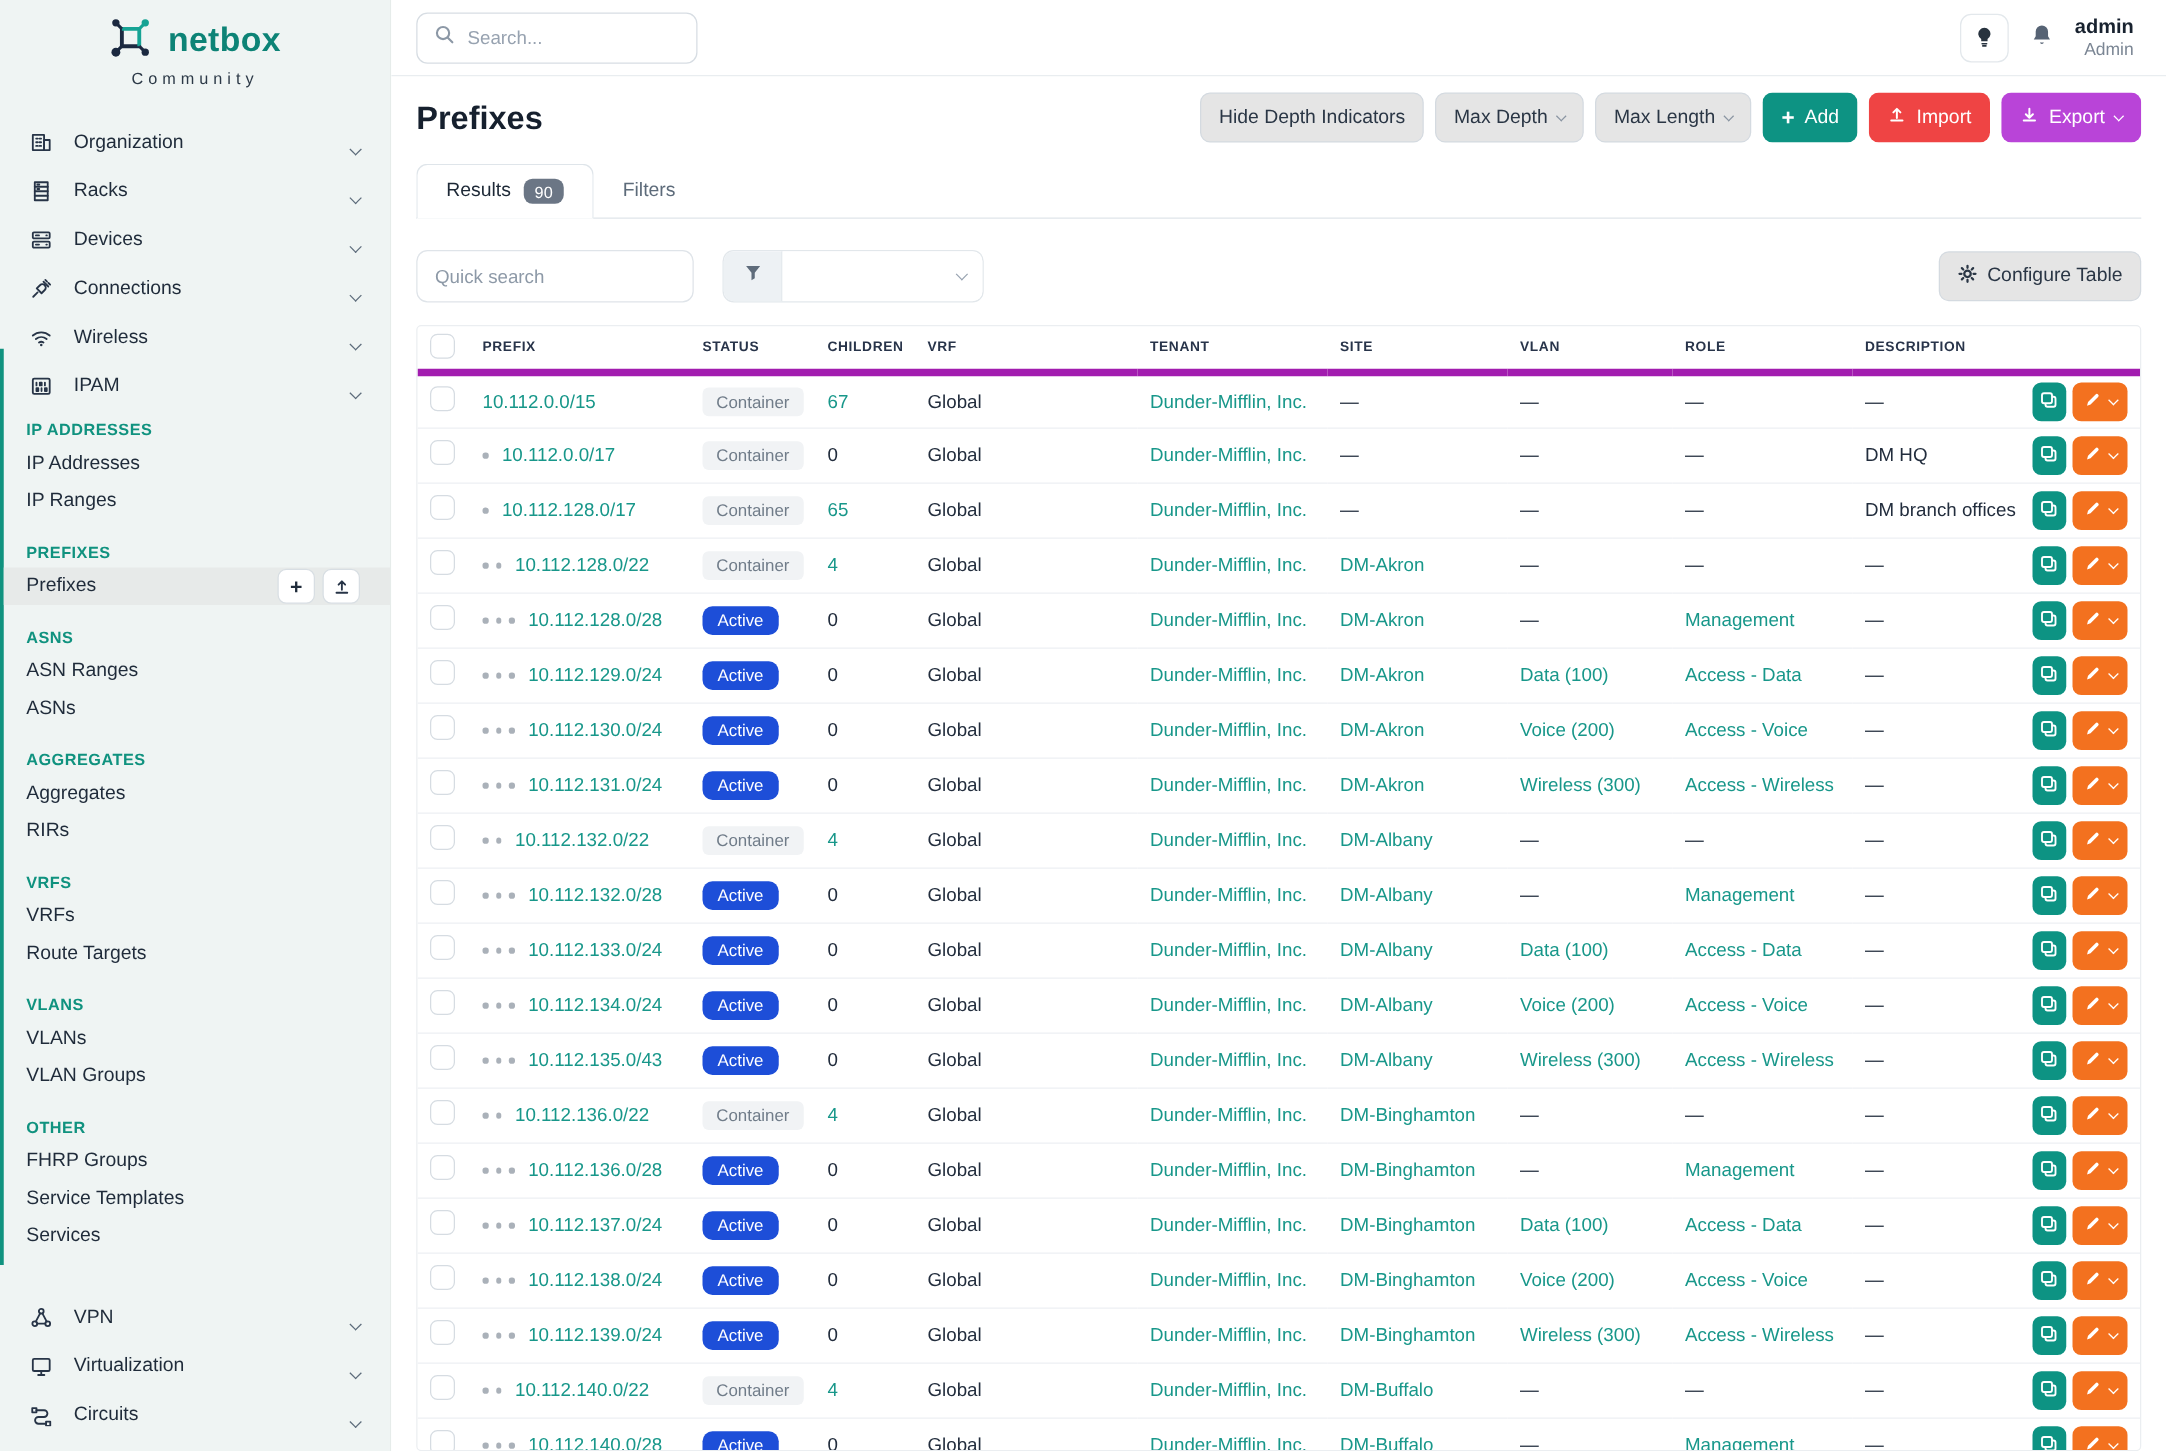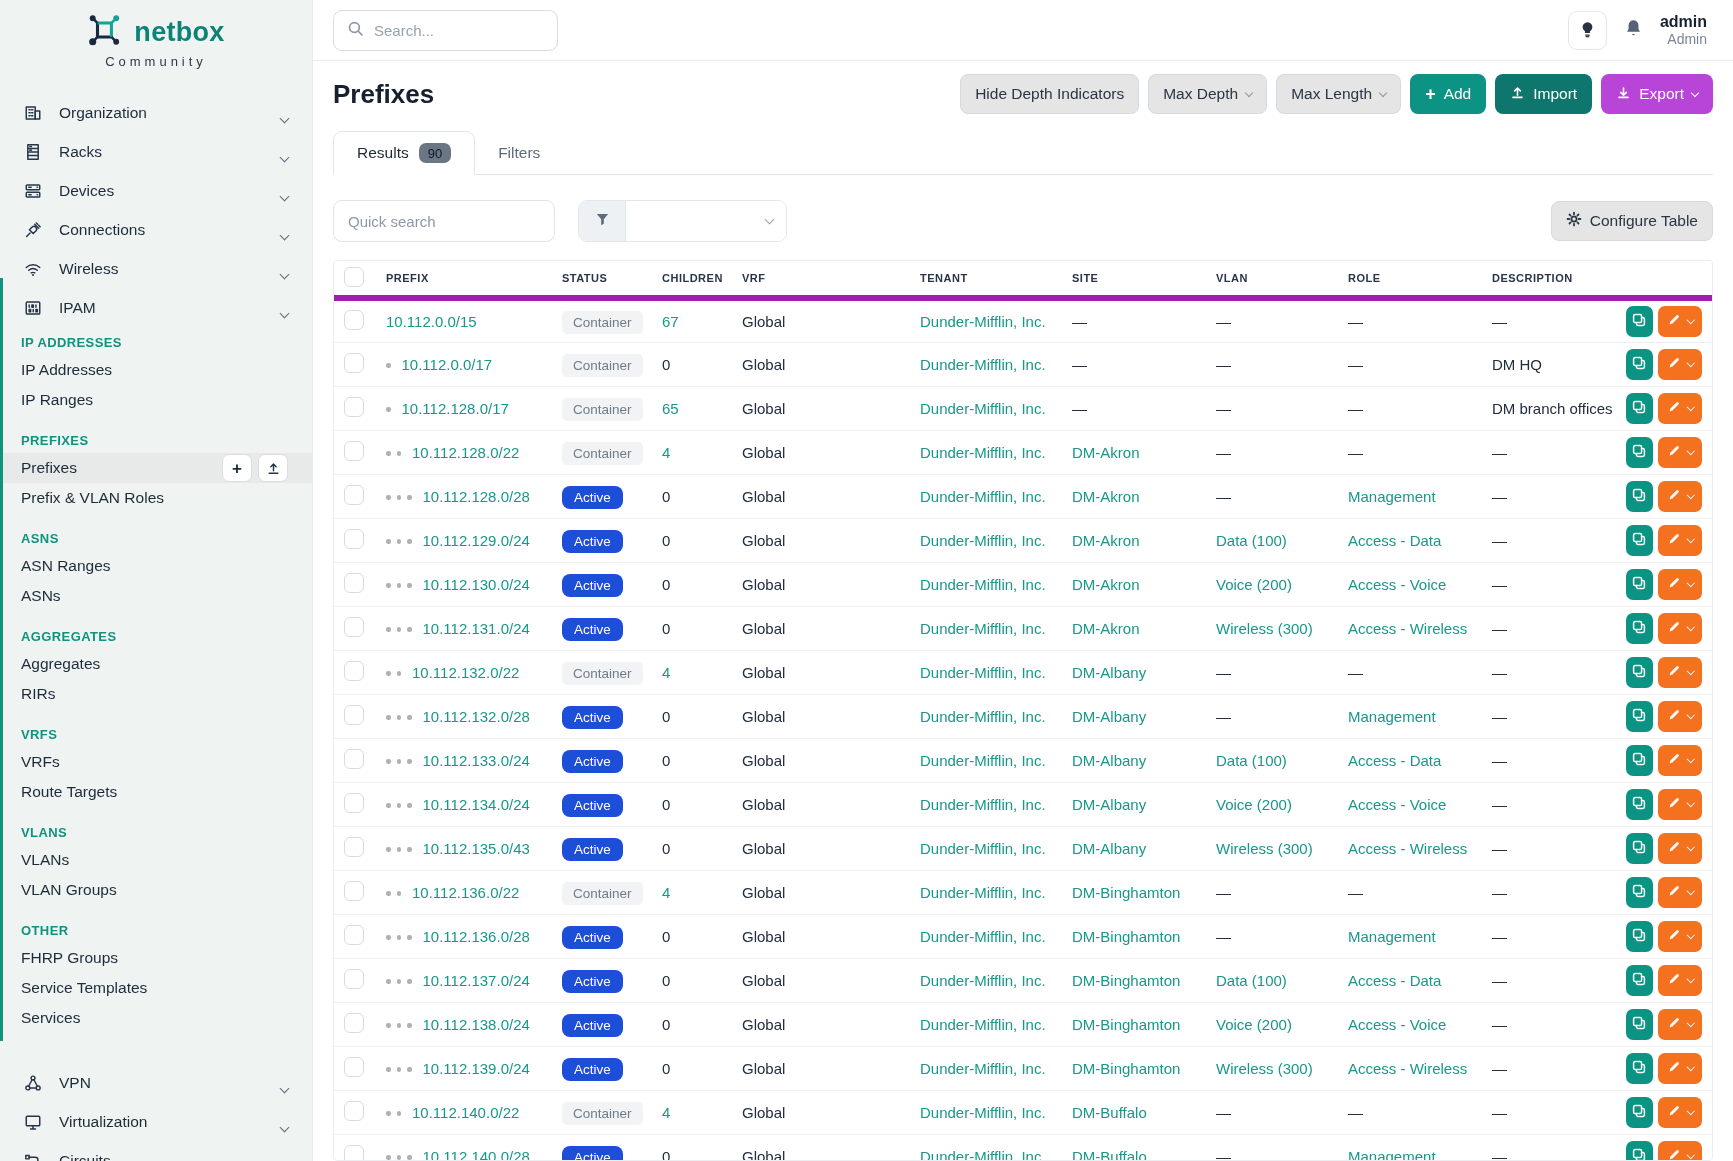--- a/index.html
+++ b/index.html
@@ -79,33 +79,33 @@
   .btn {
     height:40px; border-radius:8px; font-size:15.5px; padding:0 14px;
     display:inline-flex; align-items:center; gap:8px;
     border:1px solid transparent; cursor:pointer; white-space:nowrap;
     font-family:"Liberation Sans",sans-serif; background:#e5e5e5;
   }
   .btn-outline { border-color:#d4dae0; color:#2a3645; }
   .btn .dd-chev { width:6px; height:6px; border-right:1.5px solid #8a95a2;
     border-bottom:1.5px solid #8a95a2; transform:rotate(45deg); margin-top:-3px; }
   .btn-add { background:#0d9383; color:#fff; }
-  .btn-import { background:#0f766e; color:#fff; }
+  .btn-import { background:#ef4444; color:#fff; }
   .btn-export { background:#b944d8; color:#fff; }
   .btn-export .dd-chev { border-color:#fff; }
   .plus-glyph { font-size:18px; font-weight:bold; line-height:1; }
 
   .tabs { display:flex; border-bottom:1px solid #dfe5ea; margin-top:17px; }
   .tab { padding:11px 23px; font-size:15.5px; color:#5d6b7a; display:flex; gap:10px;
     align-items:center; cursor:pointer; }
   .tab.active {
     background:#fff; border:1px solid #dfe5ea; border-bottom:1px solid #fff;
     border-radius:9px 9px 0 0; margin-bottom:-1px; color:#1d2836;
   }
-  .tab-badge { background:#6b7685; color:#0f172a; border-radius:7px; font-size:13px;
+  .tab-badge { background:#6b7685; color:#ffffff; border-radius:7px; font-size:13px;
     padding:2.5px 9px; }
 
   .controls { display:flex; align-items:center; margin-top:25px; }
   .qsearch {
     width:222px; height:42px; border:1px solid #dfe4e9; border-radius:9px;
     padding:0 14px; font-size:15px; color:#3a4656; outline:none;
     font-family:"Liberation Sans",sans-serif;
   }
   .qsearch::placeholder { color:#8d99a7; }
   .filter-group { display:flex; margin-left:23px; height:42px; border:1px solid #e2e7eb;
@@ -257,23 +257,20 @@
             <span class="mini-btns">
               <button class="mini-btn">
                 <span style="font-size:17px;font-weight:bold;line-height:1;">+</span>
               </button>
               <button class="mini-btn">
                 <svg width="15" height="15" viewBox="0 0 16 16" fill="none" stroke="#273447" stroke-width="1.6" stroke-linecap="round" stroke-linejoin="round">
                   <path d="M8 10.5 V3.5 M5.2 6.1 L8 3.3 L10.8 6.1 M3.4 13 h9.2"></path>
                 </svg>
               </button>
             </span>
-          </div>
-          <div class="sec-link">
-            <span>Prefix &amp; VLAN Roles</span>
           </div>
           <div class="sec-head">ASNS</div>
           <div class="sec-link">
             <span>ASN Ranges</span>
           </div>
           <div class="sec-link">
             <span>ASNs</span>
           </div>
           <div class="sec-head">AGGREGATES</div>
           <div class="sec-link">

